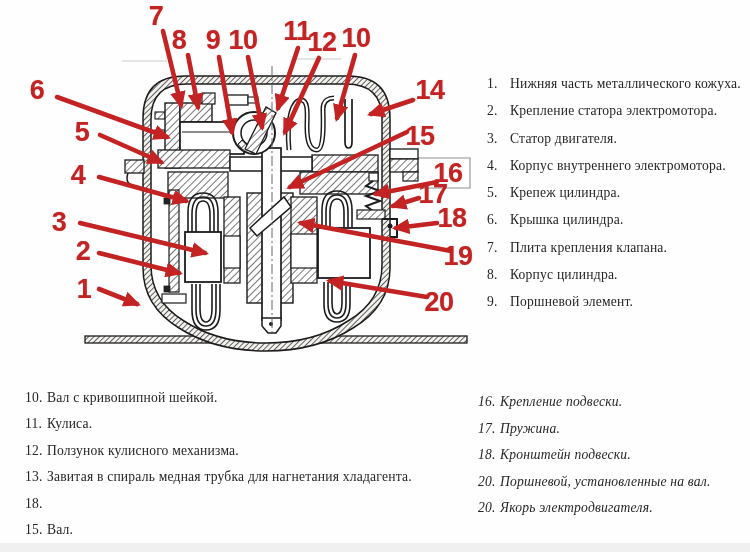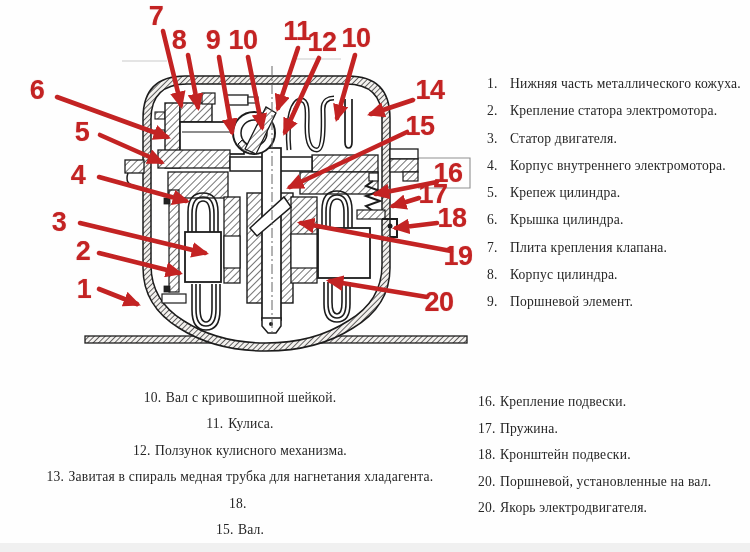--- a/index.html
+++ b/index.html
@@ -10,22 +10,22 @@
   #drawing-layer{position:absolute;left:0;top:0;width:750px;height:552px;}
   .callout{
     position:absolute;transform:translate(-50%,-50%);
     font-family:"Liberation Sans",sans-serif;font-weight:bold;font-size:27px;line-height:1;
     color:#c32323;letter-spacing:-0.5px;text-shadow:0 0 1px rgba(195,35,35,.45);
     user-select:none;
   }
   .legend{position:absolute;color:#262626;}
   .lg-row{display:flex;align-items:flex-start;}
   .legend-right .lg-row{height:27.3px;}
-  .legend-bl .lg-row{height:26.4px;justify-content:center;}
-  .legend-br .lg-row{height:26.5px;}
+  .legend-bl .lg-row{height:26.4px;}
+  .legend-br .lg-row{height:26.5px;font-style:italic;}
   .lg-num{flex:0 0 23px;font-size:13.6px;letter-spacing:.2px;}
   .legend-bl .lg-num,.legend-br .lg-num{flex:0 0 22px;}
   .lg-text{font-size:13.6px;letter-spacing:.2px;white-space:nowrap;}
   .bottom-shade{position:absolute;left:0;bottom:0;width:750px;height:9px;background:rgba(120,120,120,.10);}
 </style>
 </head>
 <body>
 
 <div id="stage">
 
@@ -190,21 +190,21 @@
   <div class="callout" style="left:82px;top:132px">5</div>
   <div class="callout" style="left:37px;top:90px">6</div>
   <div class="callout" style="left:156px;top:16px">7</div>
   <div class="callout" style="left:179px;top:40px">8</div>
   <div class="callout" style="left:213px;top:40px">9</div>
   <div class="callout" style="left:243px;top:40px">10</div>
   <div class="callout" style="left:297px;top:31px">11</div>
   <div class="callout" style="left:322px;top:42px">12</div>
   <div class="callout" style="left:356px;top:38px">10</div>
   <div class="callout" style="left:430px;top:90px">14</div>
-  <div class="callout" style="left:420px;top:126px">15</div>
+  <div class="callout" style="left:420px;top:136px">15</div>
   <div class="callout" style="left:448px;top:173px">16</div>
   <div class="callout" style="left:433px;top:194px">17</div>
   <div class="callout" style="left:452px;top:218px">18</div>
   <div class="callout" style="left:458px;top:256px">19</div>
   <div class="callout" style="left:439px;top:302px">20</div>
 
   <div class="legend legend-right" style="left:487px;top:76px;width:262px">
     <div class="lg-row">
       <span class="lg-num">1.</span>
       <span class="lg-text">Нижняя часть металлического кожуха.</span>

